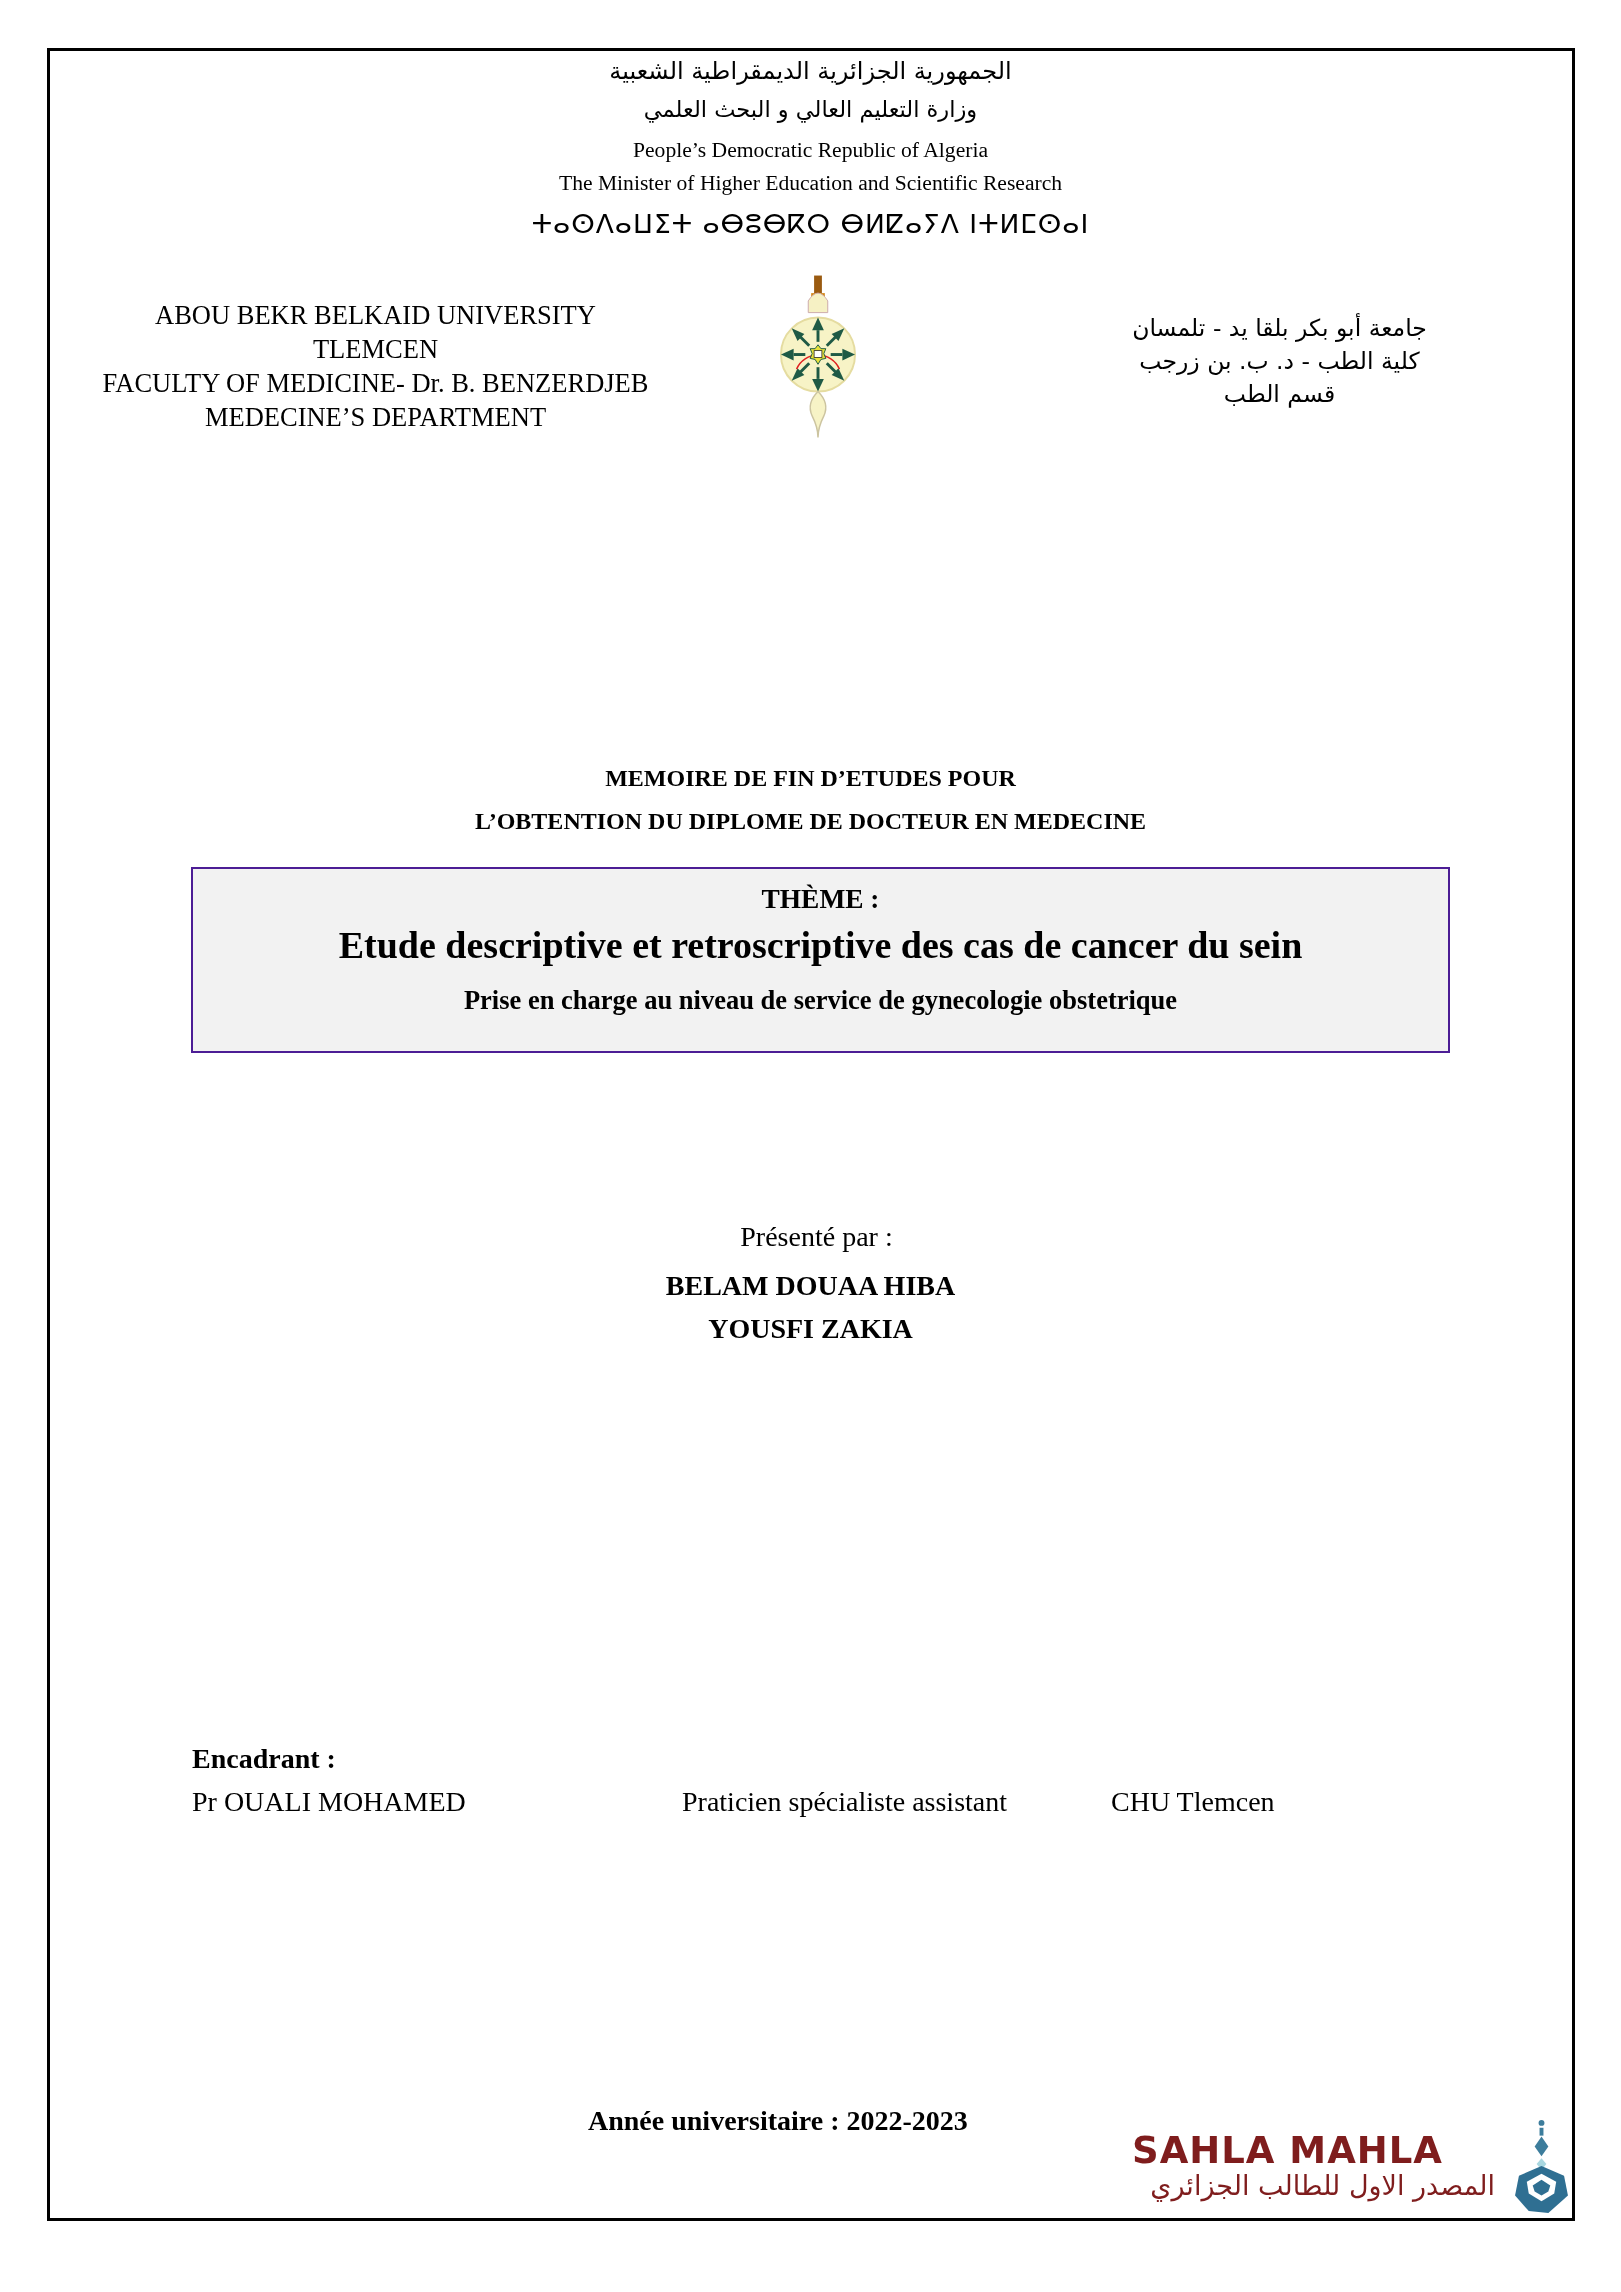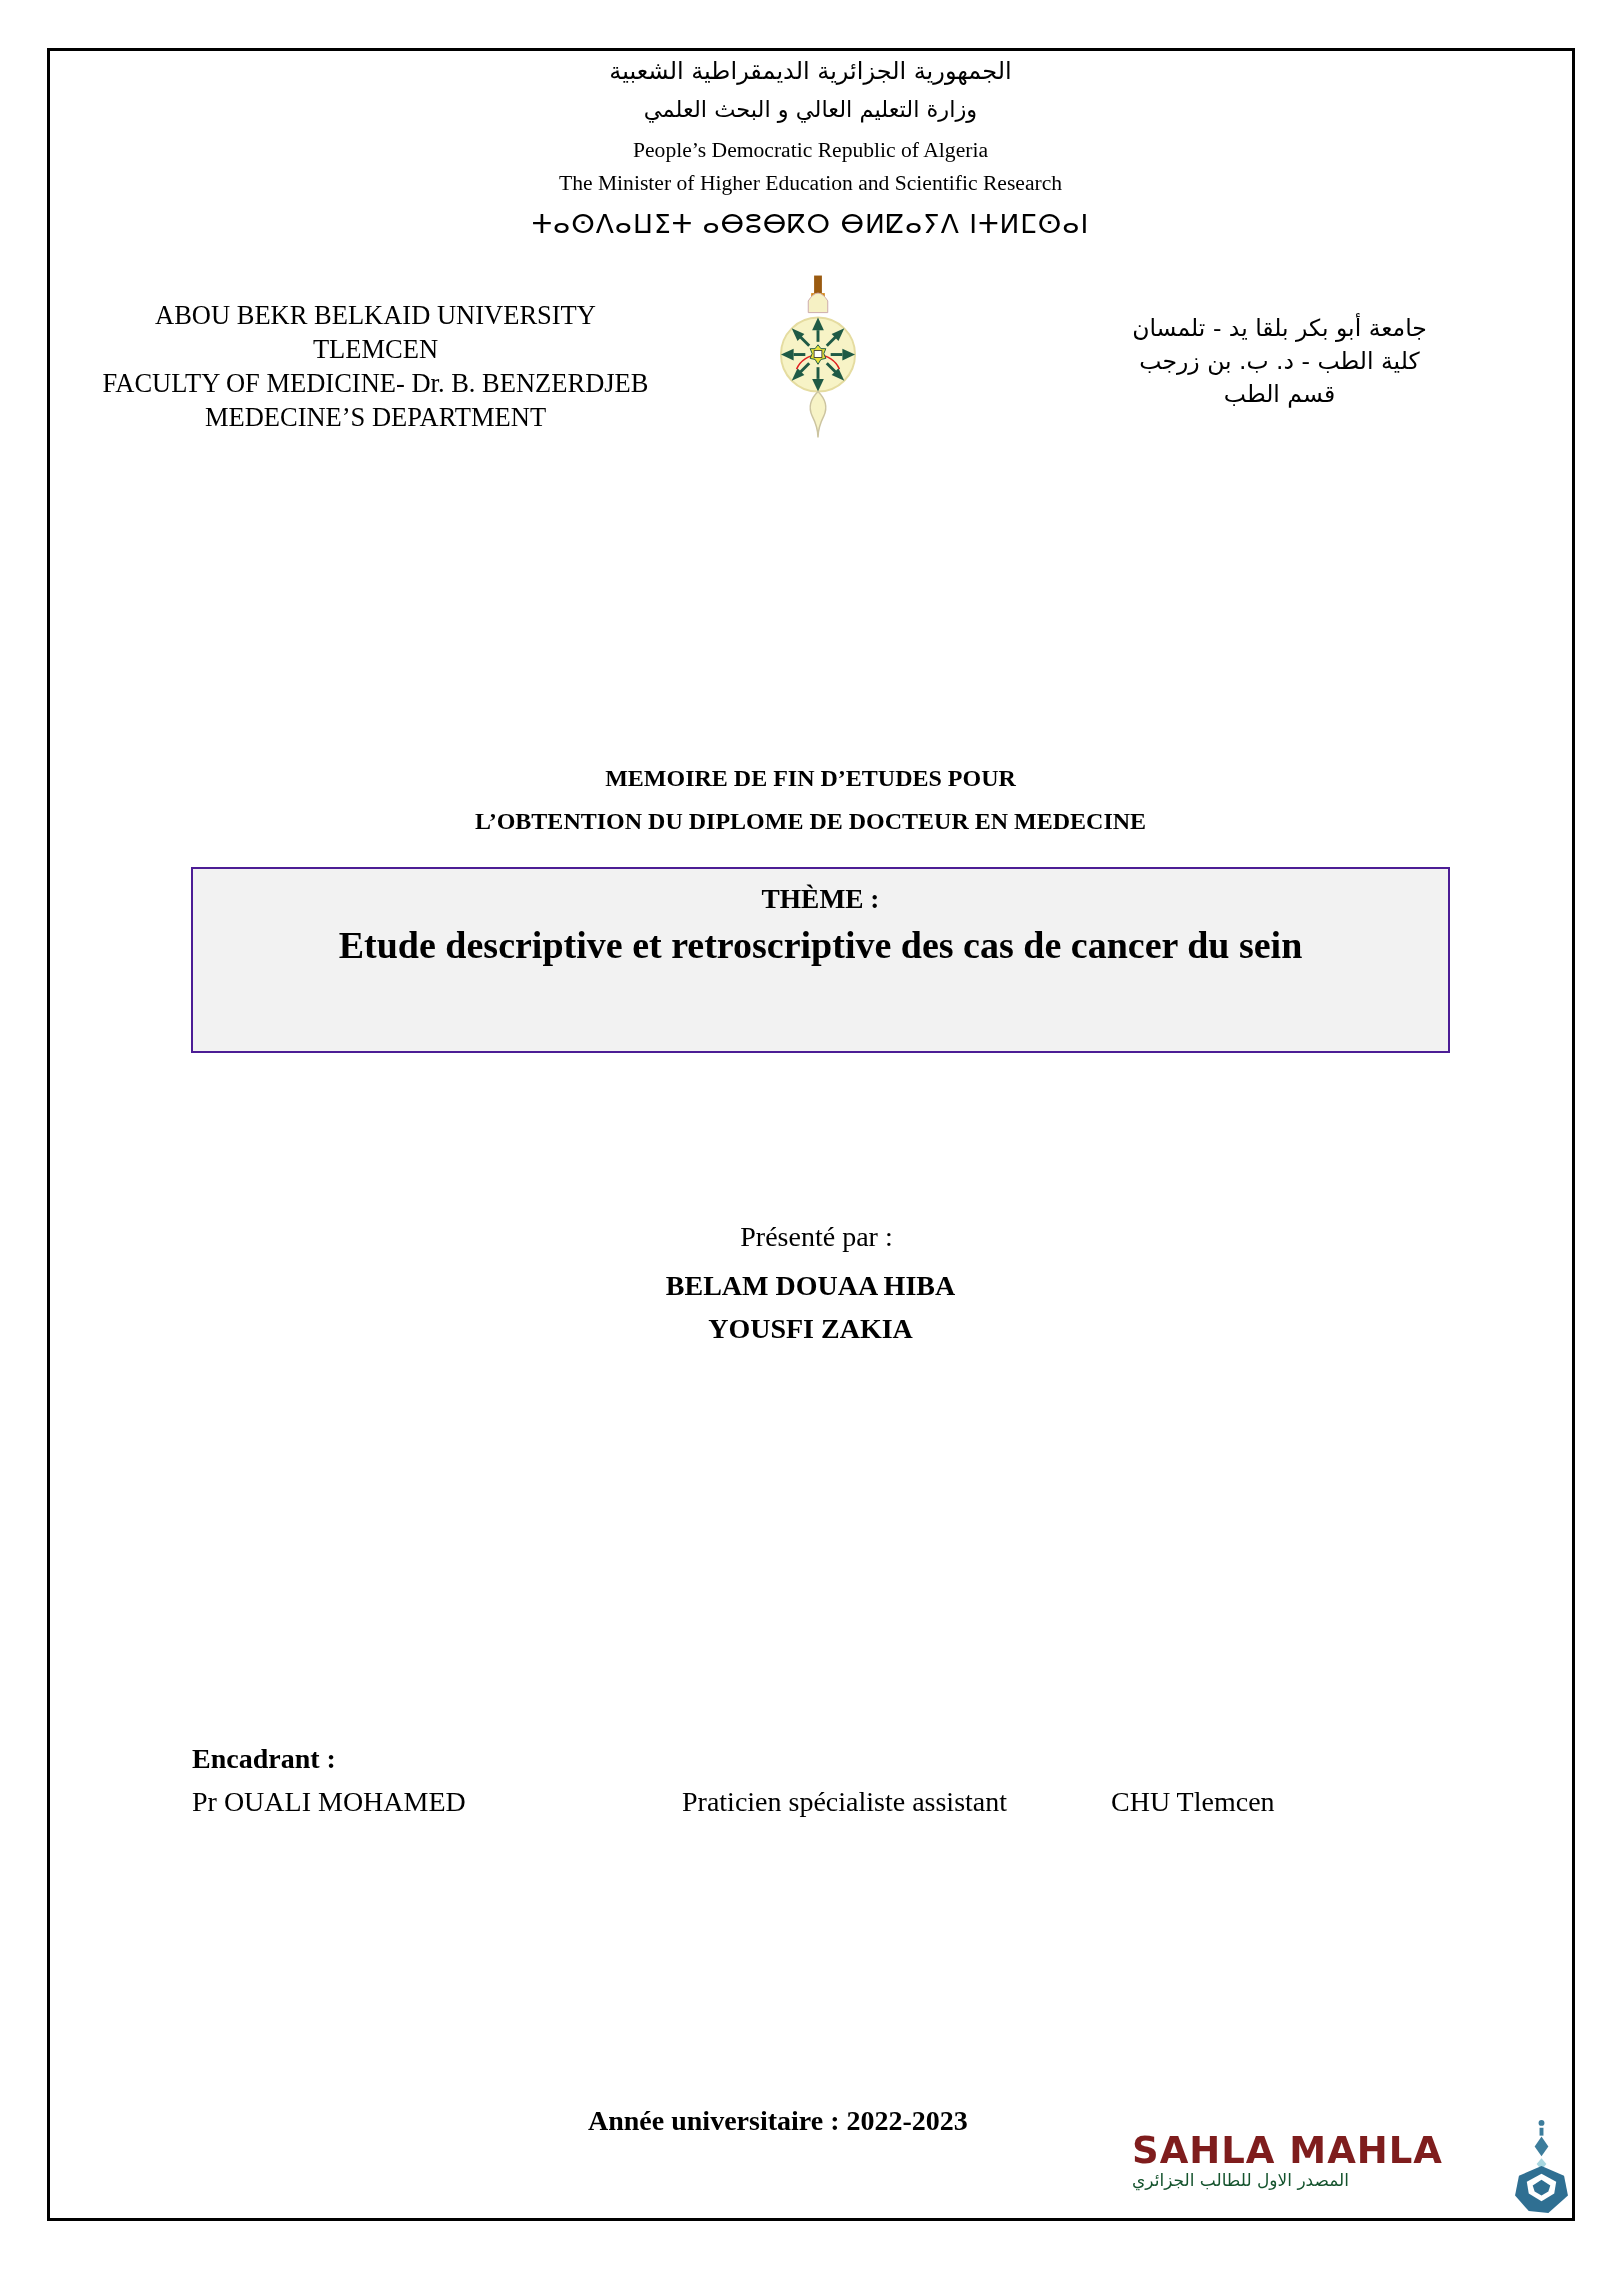--- a/index.html
+++ b/index.html
@@ -36,22 +36,22 @@
   .enc-label { left: 192px; top: 1743px; font-size: 28px; font-weight: bold; }
   .enc-name { left: 192px; top: 1786px; font-size: 28px; }
   .enc-role { left: 682px; top: 1786px; font-size: 28px; }
   .enc-place { left: 1111px; top: 1786px; font-size: 28px; }
 
   .annee { left: 588px; top: 2105px; font-size: 28px; font-weight: bold; }
 
   .brand { left: 1132px; top: 2129px; }
   .brand-en { font-family: "DejaVu Sans", "Liberation Sans", sans-serif; font-size: 37px; font-weight: bold;
               color: #7f1d1d; letter-spacing: 1px; }
-  .brand-ar { font-family: "DejaVu Sans", sans-serif; direction: rtl; font-size: 17px; color: #14532d;
-              text-align: left; width: 363px; margin-top: -2px; }
+  .brand-ar { font-family: "DejaVu Sans", sans-serif; direction: rtl; font-size: 27px; color: #7f1d1d;
+              text-align: right; width: 363px; margin-top: -2px; }
   .brand-icon { left: 1509px; top: 2117px; width: 65px; height: 98px; }
 </style>
 </head>
 <body>
 
 <div class="frame"></div>
 
 <div class="abs center ar hdr-ar1">الجمهورية الجزائرية الديمقراطية الشعبية</div>
 <div class="abs center ar hdr-ar2">وزارة التعليم العالي و البحث العلمي</div>
 <div class="abs center hdr-en1">People’s Democratic Republic of Algeria</div>
@@ -108,20 +108,21 @@
 </div>
 
 <div class="abs center memoire">
   <div>MEMOIRE DE FIN D’ETUDES POUR</div>
   <div>L’OBTENTION DU DIPLOME DE DOCTEUR EN MEDECINE</div>
 </div>
 
 <div class="abs theme-box">
   <div class="center theme-label">THÈME :</div>
   <div class="center theme-title">Etude descriptive et retroscriptive des cas de cancer du sein</div>
+  <div class="center theme-sub">Prise en charge au niveau de service de gynecologie obstetrique</div>
 </div>
 
 <div class="abs center presente">Présenté par :</div>
 <div class="abs center names">
   <div style="white-space:pre">BELAM DOUAA HIBA</div>
   <div style="white-space:pre">YOUSFI ZAKIA</div>
 </div>
 
 <div class="abs enc-label">Encadrant :</div>
 <div class="abs enc-name">Pr OUALI MOHAMED</div>

